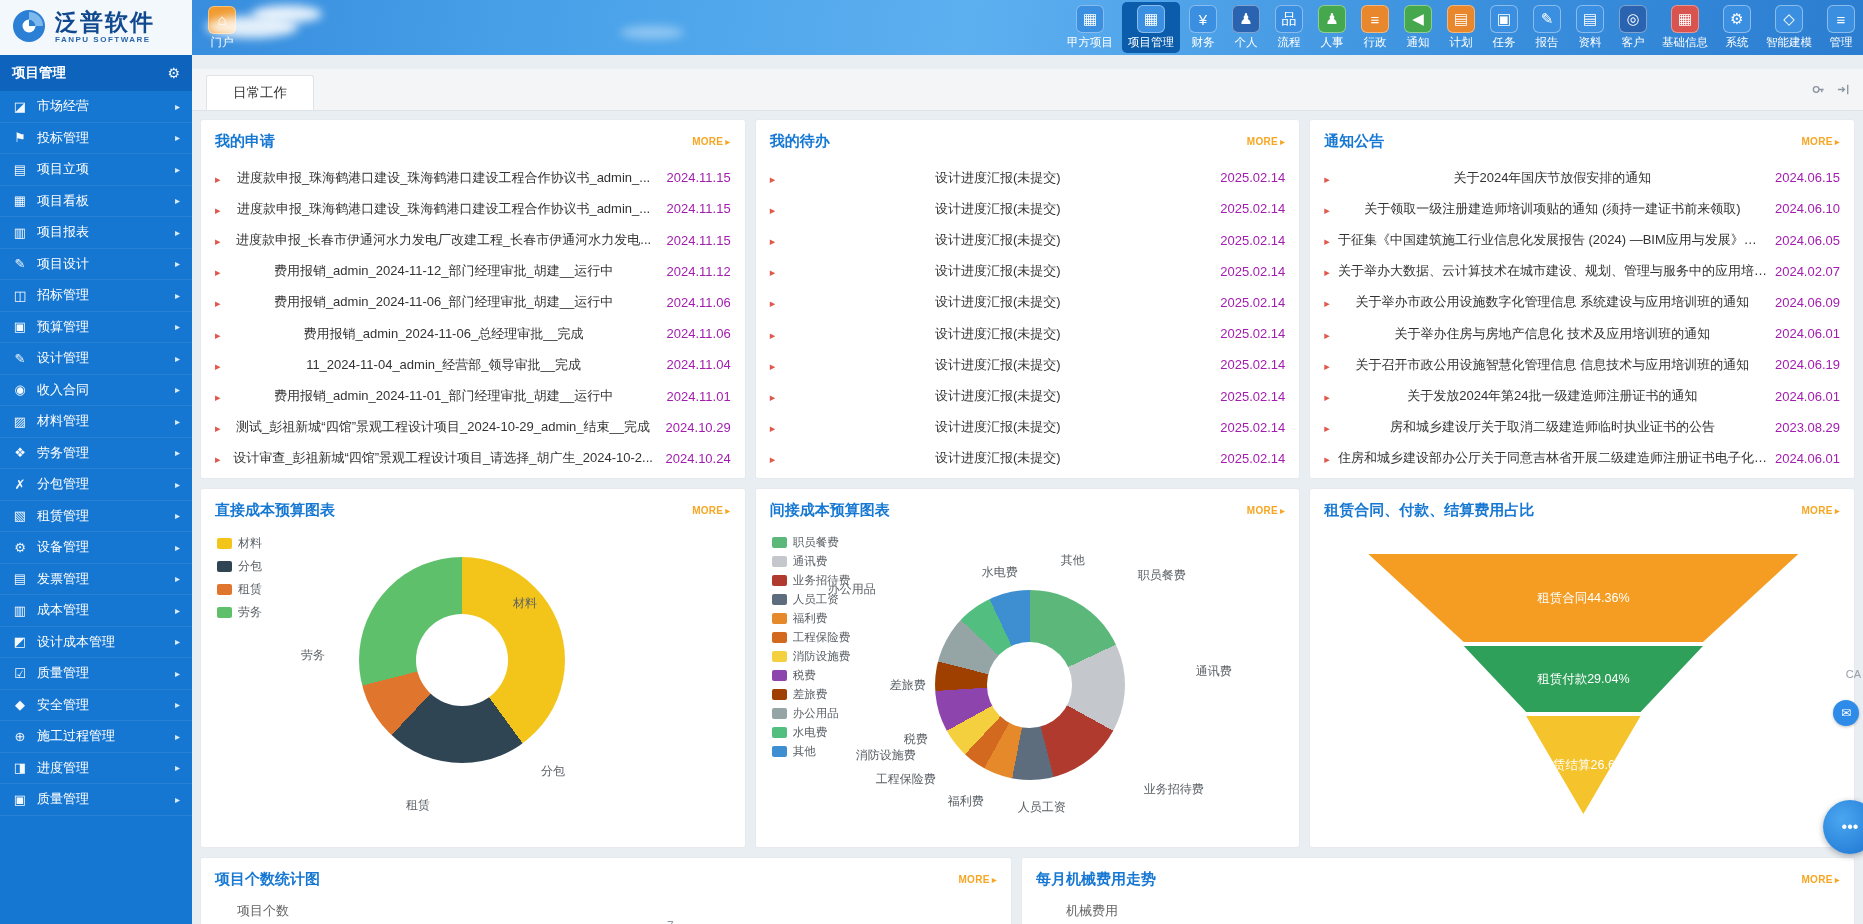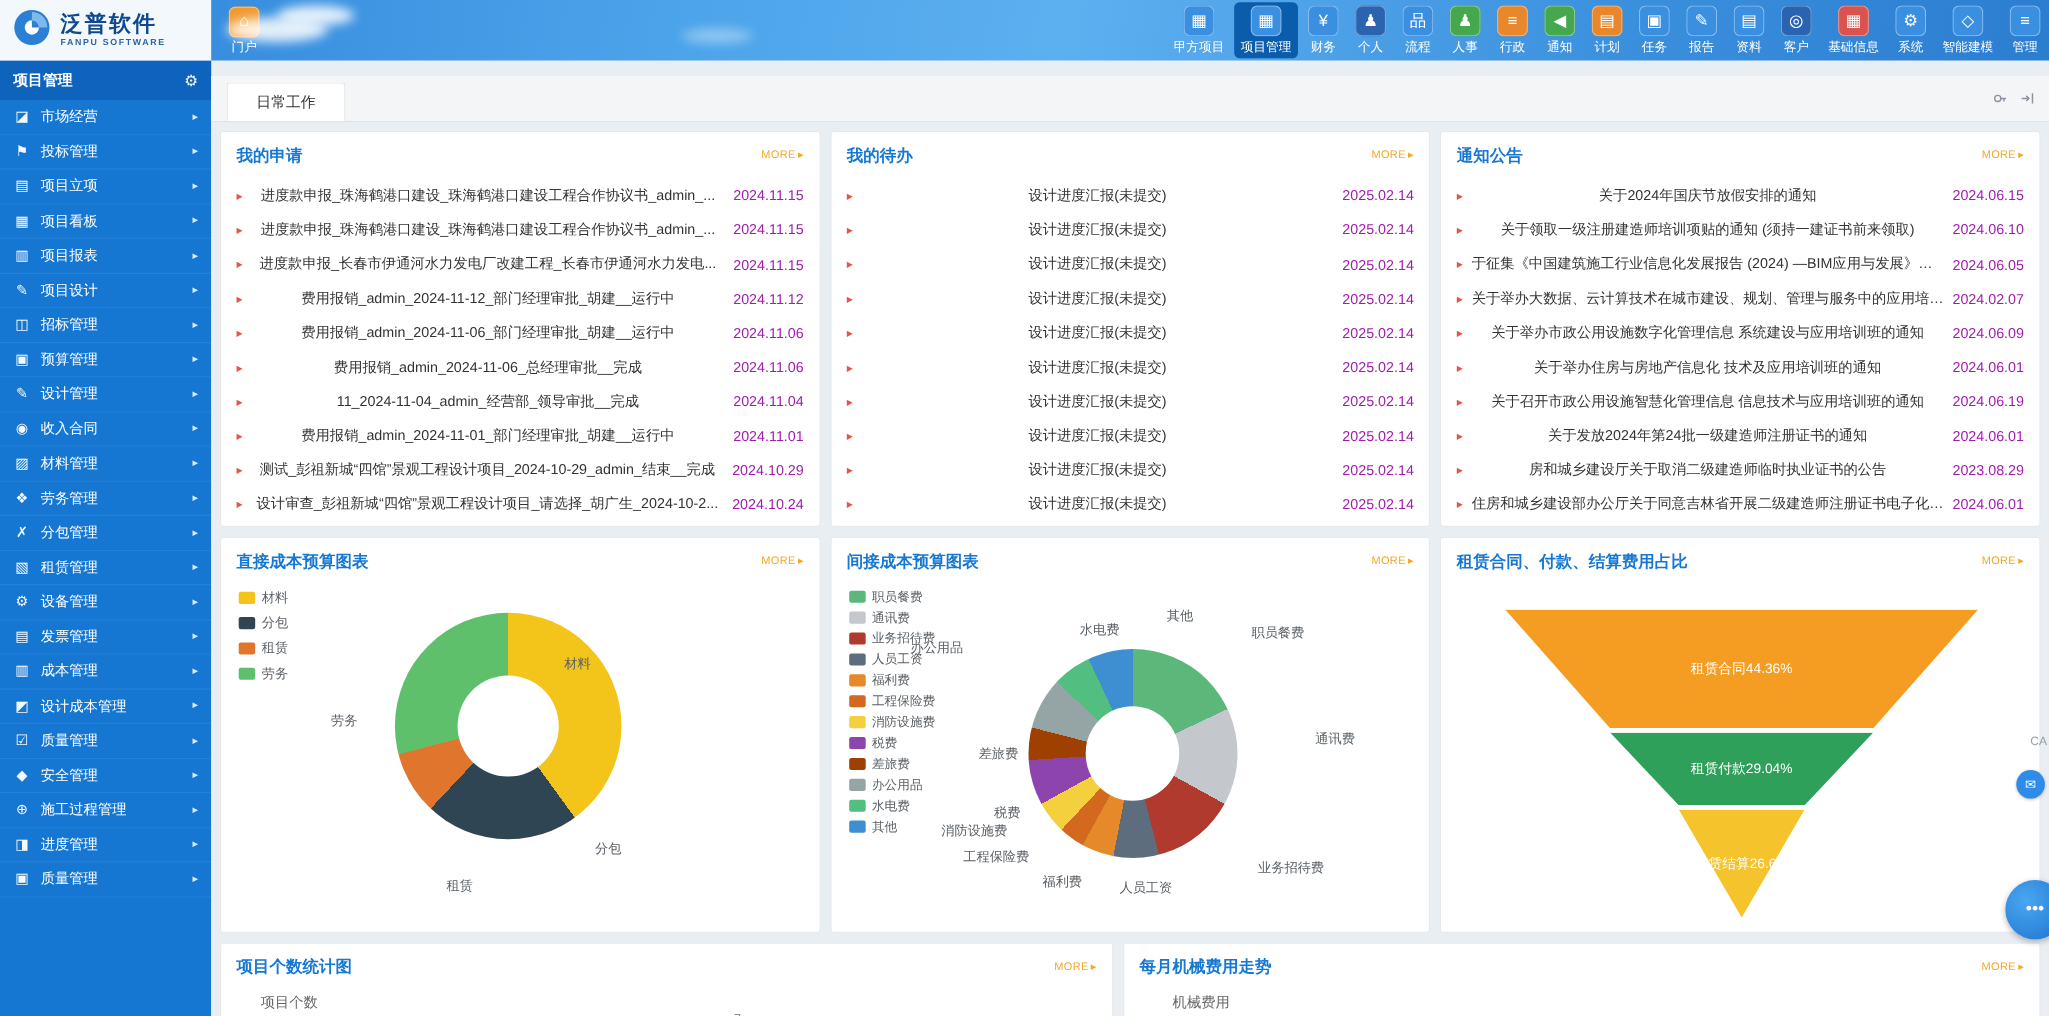--- a/index.html
+++ b/index.html
@@ -9,21 +9,21 @@
     font-family:"Liberation Sans","DejaVu Sans",sans-serif;
   }
   
   .topbar{
     height:55px;display:flex;align-items:center;position:relative;
     background:linear-gradient(100deg,#2f82d8 0%,#47a0e8 28%,#5db0f0 52%,#3a8fdd 80%,#2b7dd0 100%);
   }
   .cloud{position:absolute;background:rgba(255,255,255,.85);border-radius:50%;filter:blur(5px);pointer-events:none;}
   .brand{flex:0 0 192px;height:55px;background:#f3f8fd;display:flex;align-items:center;gap:9px;padding-left:12px;box-sizing:border-box;}
   .brand-text{display:flex;flex-direction:column;line-height:1.05;}
-  .brand-title{color:#11498f;font-weight:bold;font-size:20px;letter-spacing:2px;}
+  .brand-title{color:#11498f;font-weight:bold;font-size:23px;letter-spacing:2px;}
   .brand-sub{color:#2a66ab;font-size:8px;letter-spacing:1.5px;margin-top:2px;font-weight:bold;}
   .portal{margin-left:16px;display:flex;flex-direction:column;align-items:center;gap:1px;color:#fff;font-size:11.5px;cursor:pointer;}
   .topnav{margin-left:auto;display:flex;align-items:flex-start;gap:3px;padding-right:2px;}
   .nav-item{display:flex;flex-direction:column;align-items:center;gap:2px;padding:3px 6px;border-radius:5px;color:#fff;font-size:11.5px;cursor:pointer;white-space:nowrap;}
   .nav-item.active{background:#0b5cab;}
   .nav-icon{width:28px;height:28px;border-radius:6px;display:grid;place-items:center;color:#fff;font-size:15px;box-shadow:inset 0 0 0 1px rgba(255,255,255,.4);}
   
   .layout{display:flex;height:869px;}
   .sidebar{flex:0 0 192px;background:#1677d3;display:flex;flex-direction:column;overflow:hidden;}
   .user-card{display:flex;gap:10px;padding:12px 10px;align-items:center;}
@@ -42,21 +42,21 @@
   .strip-icons{position:absolute;right:12px;top:13px;display:flex;gap:10px;align-items:center;}
   .strip-icons svg{cursor:pointer;}
   .content{flex:1;padding:8px;display:flex;flex-direction:column;gap:9px;overflow:hidden;}
   .row{display:flex;gap:9px;text-align:center;}
   .row-1,.row-2{height:360px;flex:0 0 360px;}
   .row-3{height:210px;flex:0 0 210px;}
   .panel{background:#fff;border:1px solid #e6eaee;border-radius:3px;box-sizing:border-box;flex:1 1 0;min-width:0;display:flex;flex-direction:column;}
   .row-3 .panel-a{flex:0 0 812px;}
   .panel-hd{height:42px;flex:0 0 42px;display:flex;align-items:center;justify-content:space-between;padding:0 14px;}
   .panel-title{color:#1678d3;font-size:15px;font-weight:bold;}
-  .more{color:#f6a623;font-size:10px;font-weight:normal;letter-spacing:.3px;cursor:pointer;}
+  .more{color:#f6a623;font-size:10px;font-weight:bold;letter-spacing:.3px;cursor:pointer;}
   .more::after{content:"▸";margin-left:2px;}
   .panel-bd{position:relative;flex:1;min-height:0;}
   
   .list{height:100%;padding:0 14px 4px;box-sizing:border-box;display:flex;flex-direction:column;}
   .list-row{flex:1;display:flex;align-items:center;gap:8px;min-height:0;cursor:pointer;}
   .bullet::before{content:"▸";color:#e2574c;font-size:11px;}
   .item-text{flex:1;overflow:hidden;white-space:nowrap;text-overflow:ellipsis;font-size:13px;color:#333;}
   .item-date{font-size:13px;color:#a21caf;flex:0 0 auto;}
   
   .legend{position:absolute;left:16px;top:4px;display:flex;flex-direction:column;gap:6px;z-index:2;}
@@ -64,21 +64,21 @@
   .lg-item{display:flex;align-items:center;gap:6px;font-size:12px;color:#5a6066;cursor:pointer;}
   .legend.compact .lg-item{font-size:11.5px;}
   .lg-sw{width:15px;height:11px;border-radius:2px;flex:0 0 15px;}
   .donut{position:absolute;border-radius:50%;}
   .donut::after{content:"";position:absolute;inset:27.5%;background:#fff;border-radius:50%;}
   .donut-direct{left:158px;top:26px;width:206px;height:206px;}
   .donut-indirect{left:179px;top:59px;width:190px;height:190px;}
   .clabel{position:absolute;font-size:12px;color:#5a6066;white-space:nowrap;z-index:3;}
   .funnel{position:absolute;left:58px;top:23px;width:430px;}
   .funnel-seg{margin:0 auto 4px;display:grid;place-items:center;color:#fff;font-size:12.5px;width:100%;}
-  .funnel .funnel-seg:nth-of-type(1){height:108px;}
+  .funnel .funnel-seg:nth-of-type(1){height:88px;}
   .funnel .funnel-seg:nth-of-type(2){height:66px;}
   .funnel .funnel-seg:nth-of-type(3){height:98px;}
   
   .mini-label{position:absolute;font-size:13px;color:#666;}
   .mini-tick{position:absolute;font-size:12px;color:#8a939e;}
   .bar-sliver{position:absolute;}
   
   .float-ca{position:fixed;top:668px;right:2px;color:#97a0aa;font-size:11px;cursor:pointer;}
   .float-msg{position:fixed;top:700px;right:4px;width:26px;height:26px;border-radius:50%;background:#2f8be8;color:#fff;display:grid;place-items:center;font-size:12px;cursor:pointer;box-shadow:0 1px 3px rgba(0,0,0,.25);}
   .float-chat{position:fixed;top:800px;right:-14px;width:54px;height:54px;border-radius:50%;background:radial-gradient(circle at 35% 35%,#4aa6f0,#1c73cf);color:#fff;display:grid;place-items:center;font-size:16px;cursor:pointer;box-shadow:0 2px 6px rgba(0,0,0,.3);}

